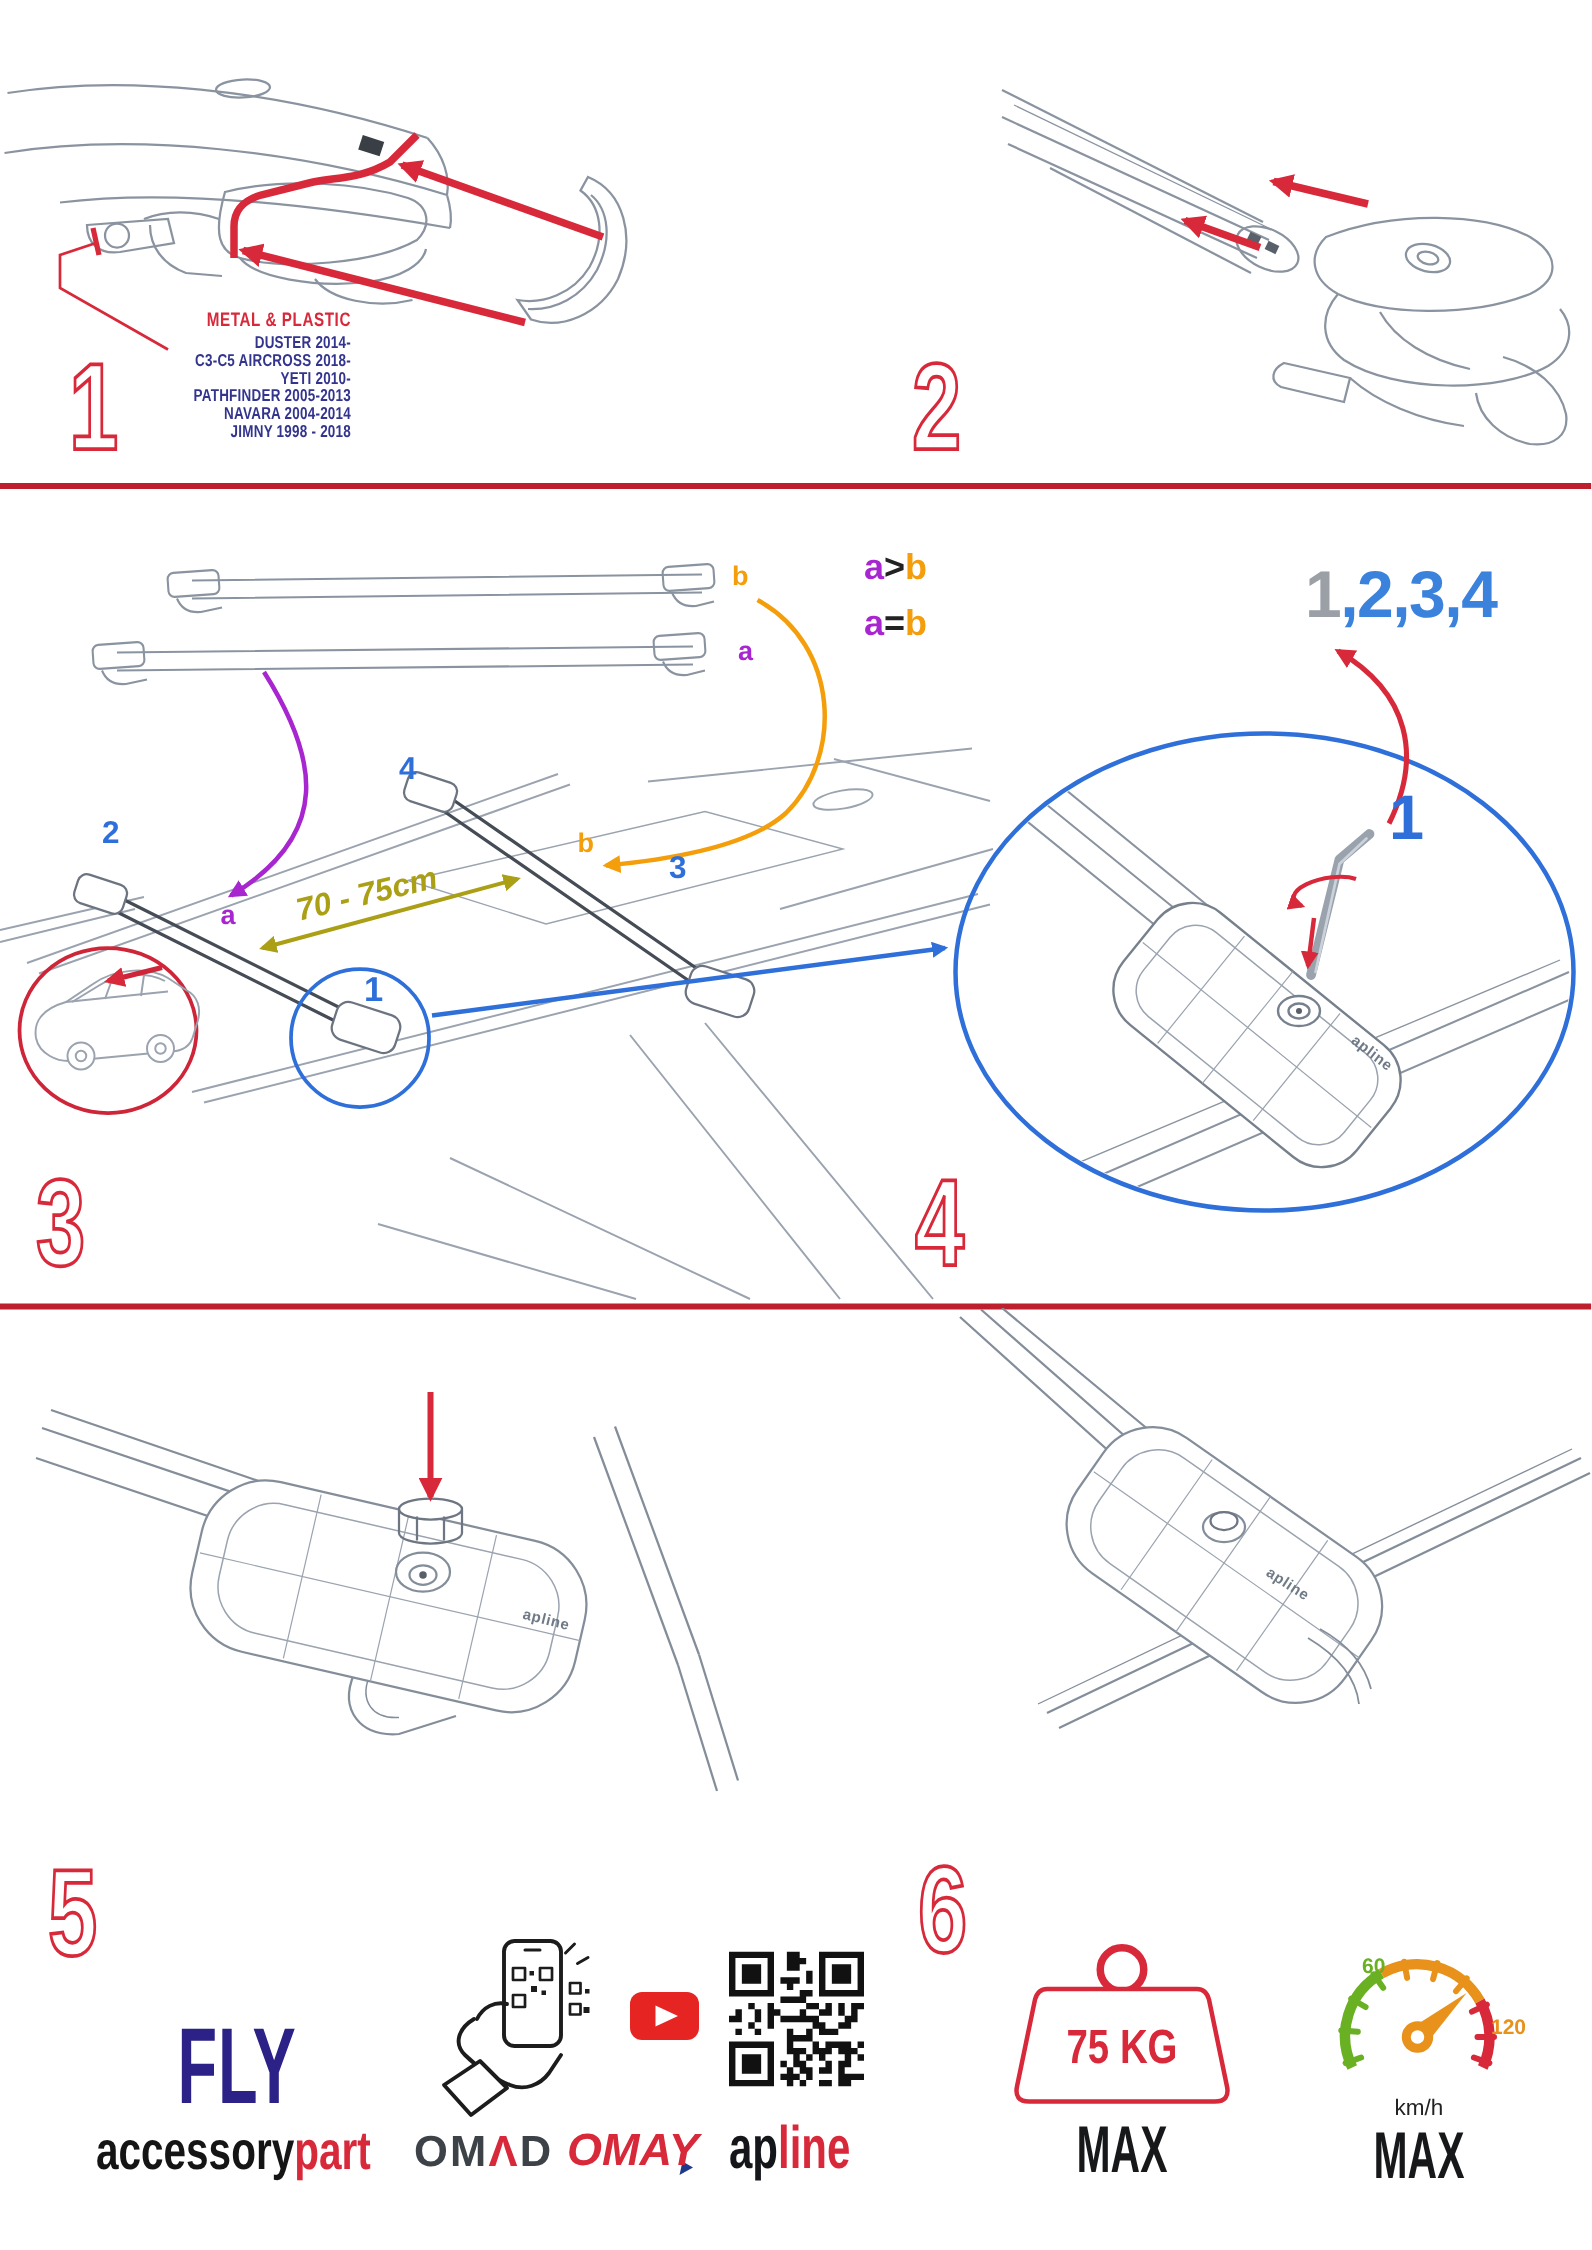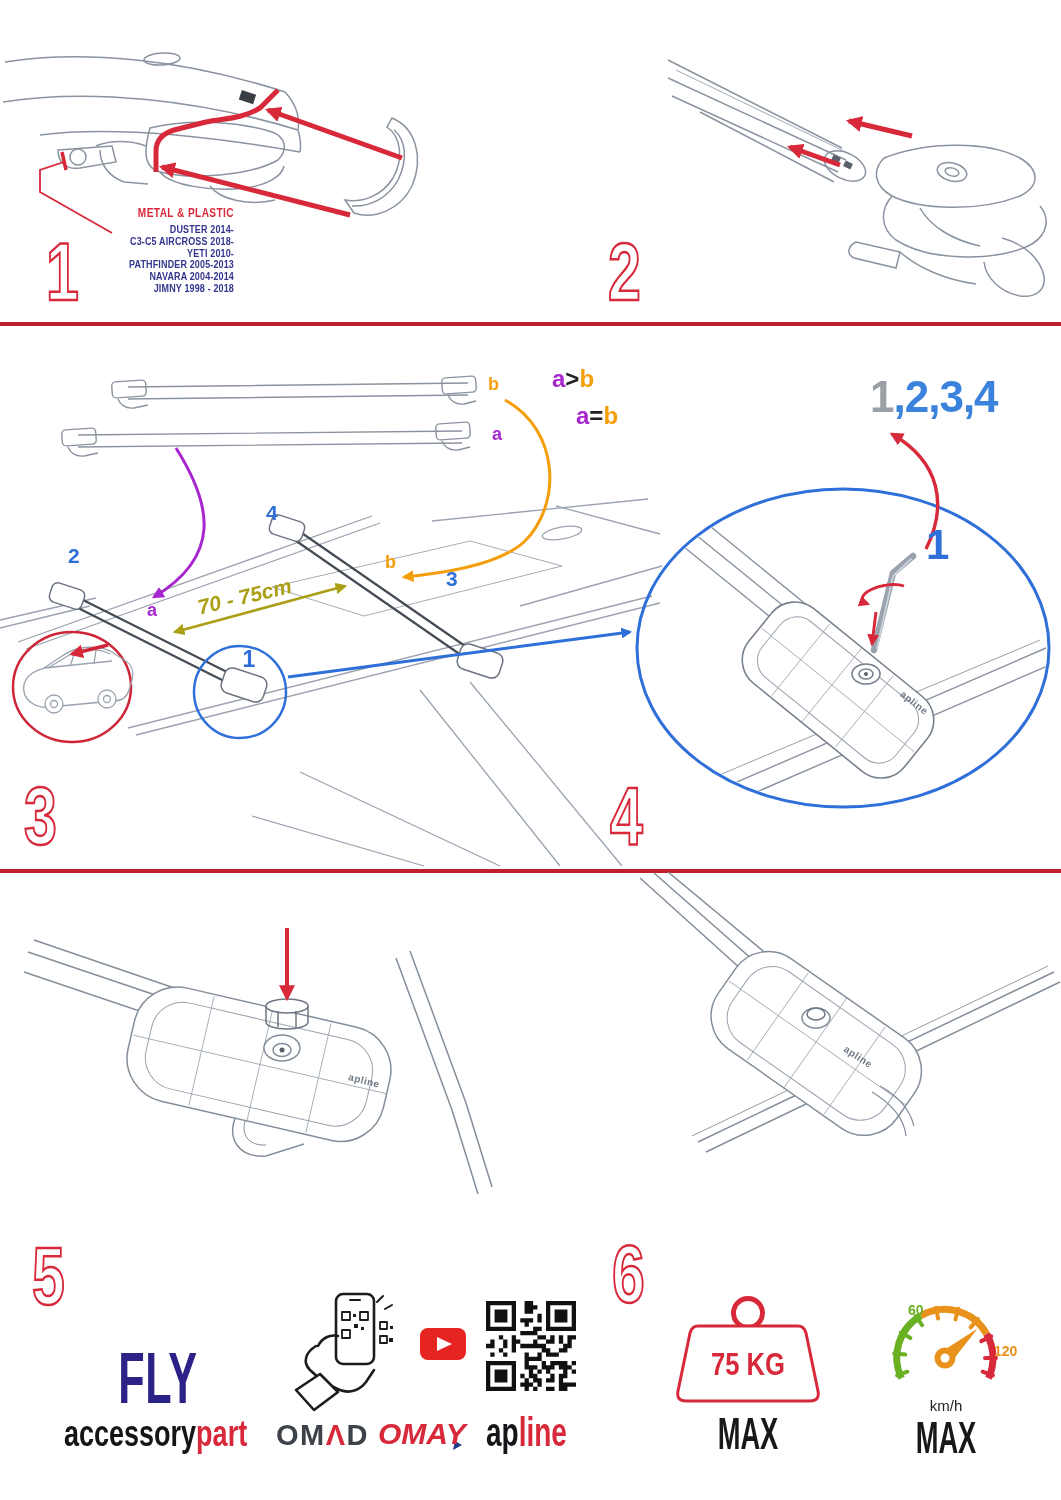--- a/index.html
+++ b/index.html
@@ -229,21 +229,21 @@
       </g>
       <path d="M904,586 A22,9 -10 1 0 868,604" stroke="#d8293a" stroke-width="2.8" fill="none" marker-end="url(#mRed2)"></path>
       <path d="M876,612 L872,644" stroke="#d8293a" stroke-width="3" fill="none" marker-end="url(#mRed2)"></path>
     </g>
     <ellipse cx="843" cy="648" rx="206" ry="159" stroke="#2f6fd9" stroke-width="3" fill="none"></ellipse>
     <path d="M926,549 C948,505 940,462 892,434" stroke="#d8293a" stroke-width="3.4" fill="none" marker-end="url(#mRed2)"></path>
   </svg>
 
   <span class="lbl ablbl" style="left:488px;top:375px;color:var(--orange);">b</span>
   <span class="lbl ablbl" style="left:492px;top:425px;color:var(--purple);">a</span>
-  <span class="lbl formula" style="left:552px;top:367px;"><span class="fa">a</span><span>&gt;</span><span class="fb">b</span></span>
+  <span class="lbl formula" style="left:576px;top:367px;"><span class="fa">a</span><span>&gt;</span><span class="fb">b</span></span>
   <span class="lbl formula" style="left:576px;top:404px;"><span class="fa">a</span><span>=</span><span class="fb">b</span></span>
   <span class="lbl poslbl" style="left:68px;top:545px;">2</span>
   <span class="lbl poslbl" style="left:266px;top:502px;">4</span>
   <span class="lbl ablbl" style="left:385px;top:553px;color:var(--orange);">b</span>
   <span class="lbl poslbl" style="left:446px;top:568px;">3</span>
   <span class="lbl ablbl" style="left:147px;top:601px;color:var(--purple);">a</span>
   <span class="lbl measure" style="left:198px;top:597px;">70 - 75cm</span>
   <span class="lbl poslbl" style="left:234px;top:648px;width:30px;text-align:center;font-size:23px;">1</span>
   <span class="lbl seq" style="left:870px;top:375px;"><span class="s1">1</span><span class="s2">,2,3,4</span></span>
   <span class="lbl" style="left:926px;top:524px;font:700 42px/1 'Liberation Sans',sans-serif;color:var(--blue);">1</span>

